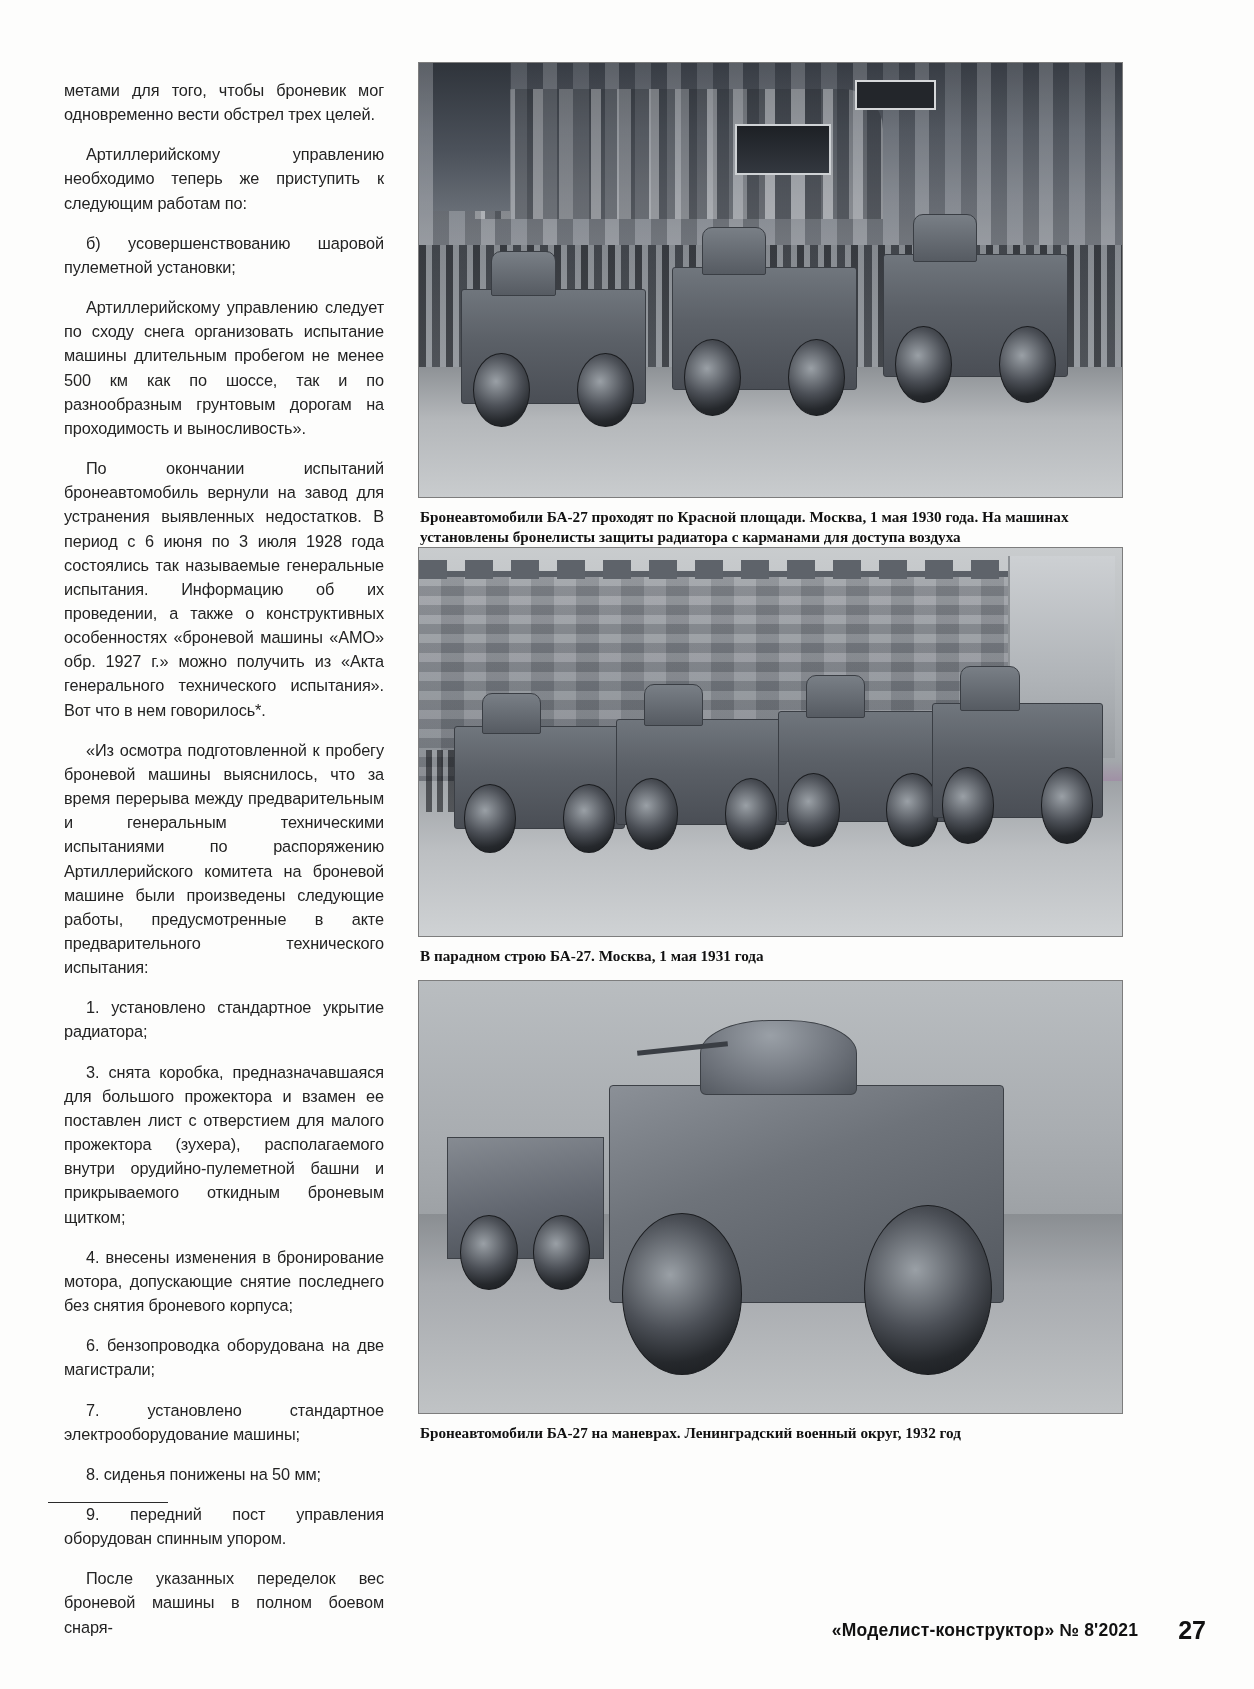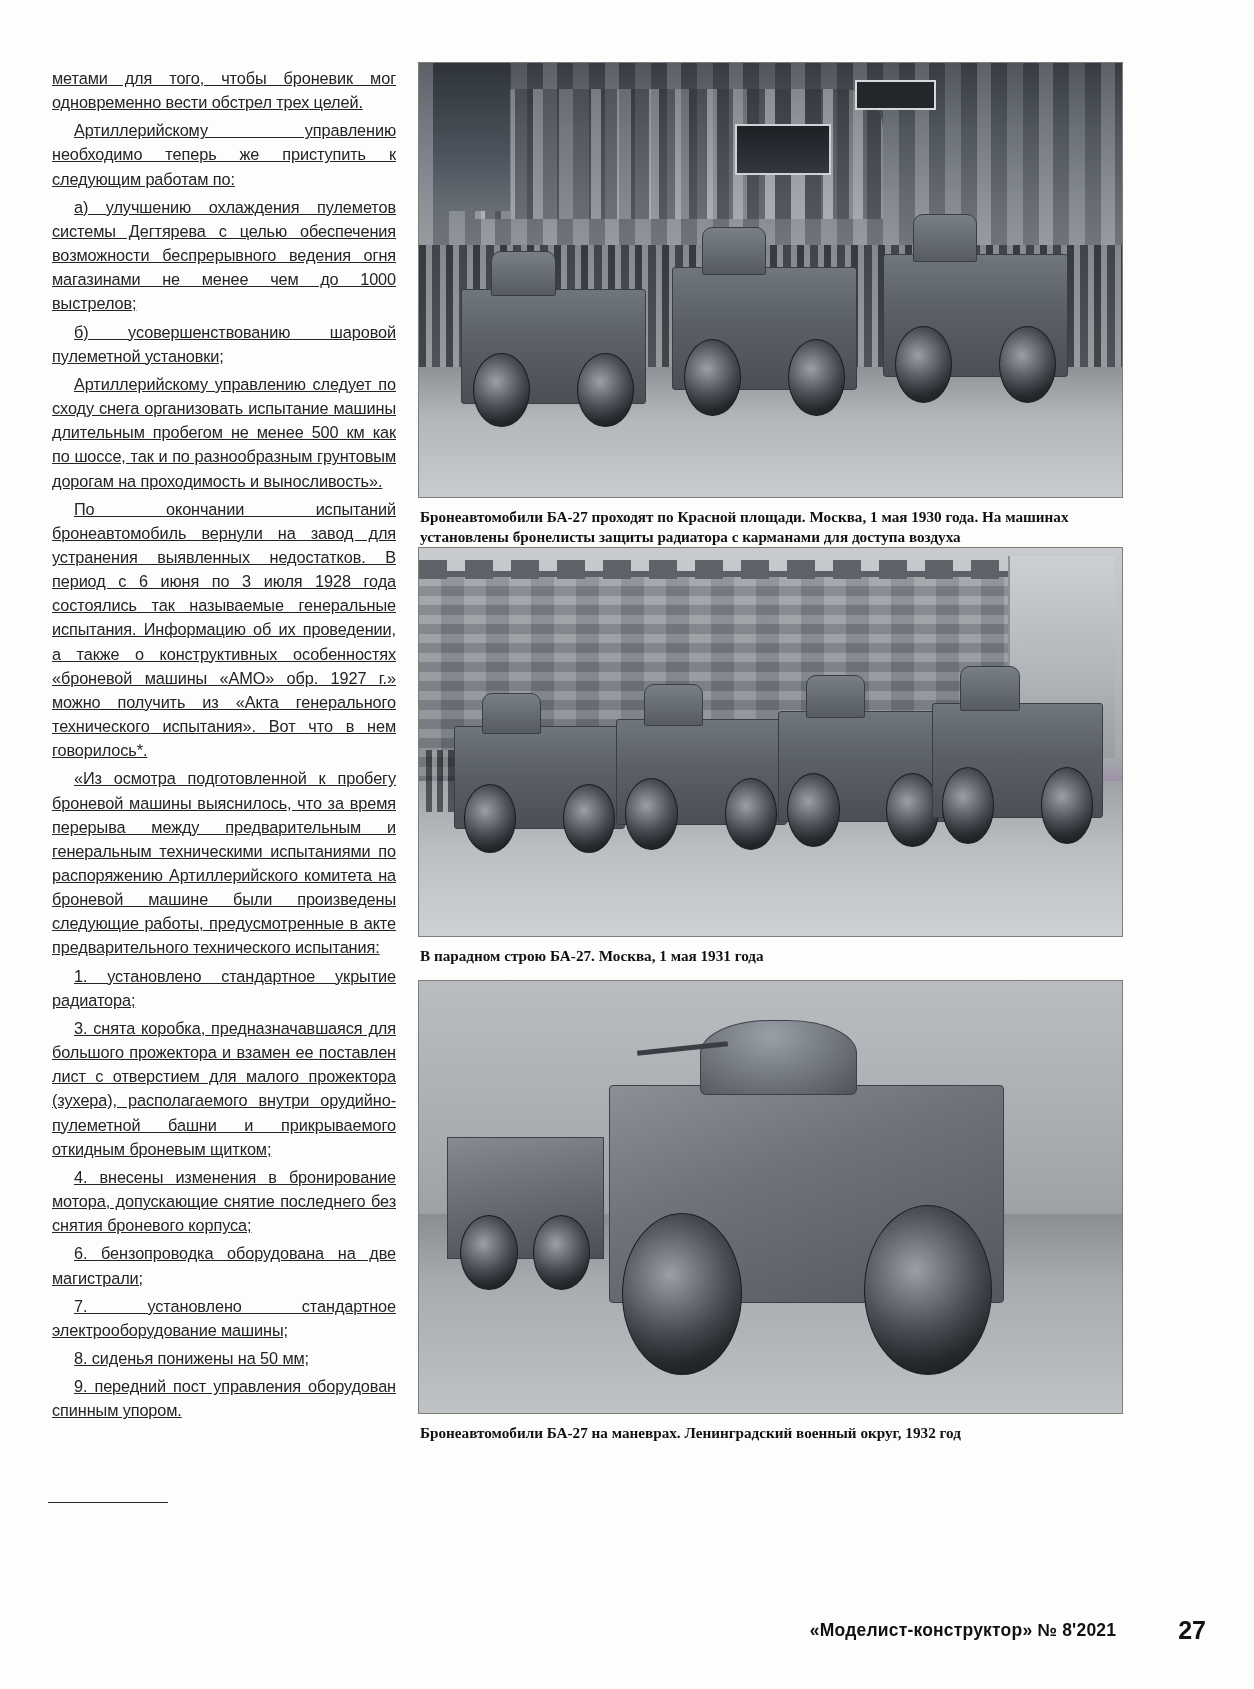--- a/index.html
+++ b/index.html
@@ -37,23 +37,22 @@
     position: relative;
   }
   .body-text {
     font-size: 16.3px;
     line-height: 24.15px;
     text-align: justify;
     color: #232323;
     letter-spacing: -0.1px;
   }
   .body-text p {
-    margin: 4px;
+    margin: 16px;
     text-indent: 22px;
-    text-decoration: underline;
   }
   .body-text p.noindent {
     text-indent: 0;
   }
 
   .footnote-block {
     position: absolute;
     left: 0;
     bottom: 0;
     width: 352px;
@@ -231,21 +230,21 @@
   
   .footer {
     position: absolute;
     left: 48px;
     right: 48px;
     bottom: 42px;
     height: 34px;
     display: flex;
     align-items: center;
     justify-content: flex-end;
-    gap: 62px;
+    gap: 40px;
   }
   .footer-journal {
     font-family: "Liberation Sans", sans-serif;
     font-weight: bold;
     font-size: 17.5px;
     color: #111111;
     letter-spacing: 0.2px;
   }
   .footer-page {
     font-family: "Liberation Sans", sans-serif;
@@ -258,32 +257,32 @@
 <body>
 
 <div class="page">
 
   <div class="content">
 
     <div class="left-col">
       <div class="body-text">
         <p class="noindent">метами для того, чтобы броневик мог одновременно вести обстрел трех целей.</p>
         <p>Артиллерийскому управлению необходимо теперь же приступить к следующим работам по:</p>
-        <p>а) улучшению охлаждения пулеметов системы Дегтярева с целью обеспечения возможности беспрерывного ведения огня магазинами не менее чем до 1000 выстрелов;</p>
         <p>б) усовершенствованию шаровой пулеметной установки;</p>
         <p>Артиллерийскому управлению следует по сходу снега организовать испытание машины длительным пробегом не менее 500 км как по шоссе, так и по разнообразным грунтовым дорогам на проходимость и выносливость».</p>
         <p>По окончании испытаний бронеавтомобиль вернули на завод для устранения выявленных недостатков. В период с 6 июня по 3 июля 1928 года состоялись так называемые генеральные испытания. Информацию об их проведении, а также о конструктивных особенностях «броневой машины «АМО» обр. 1927 г.» можно получить из «Акта генерального технического испытания». Вот что в нем говорилось*.</p>
         <p>«Из осмотра подготовленной к пробегу броневой машины выяснилось, что за время перерыва между предварительным и генеральным техническими испытаниями по распоряжению Артиллерийского комитета на броневой машине были произведены следующие работы, предусмотренные в акте предварительного технического испытания:</p>
         <p>1. установлено стандартное укрытие радиатора;</p>
         <p>3. снята коробка, предназначавшаяся для большого прожектора и взамен ее поставлен лист с отверстием для малого прожектора (зухера), располагаемого внутри орудийно-пулеметной башни и прикрываемого откидным броневым щитком;</p>
         <p>4. внесены изменения в бронирование мотора, допускающие снятие последнего без снятия броневого корпуса;</p>
         <p>6. бензопроводка оборудована на две магистрали;</p>
         <p>7. установлено стандартное электрооборудование машины;</p>
         <p>8. сиденья понижены на 50 мм;</p>
         <p>9. передний пост управления оборудован спинным упором.</p>
+        <p>После указанных переделок вес броневой машины в полном боевом снаря-</p>
       </div>
 
       <div class="footnote-block">
         <div class="footnote-rule"></div>
       </div>
     </div>
 
     <div class="right-col">
 
       <div class="figure">

